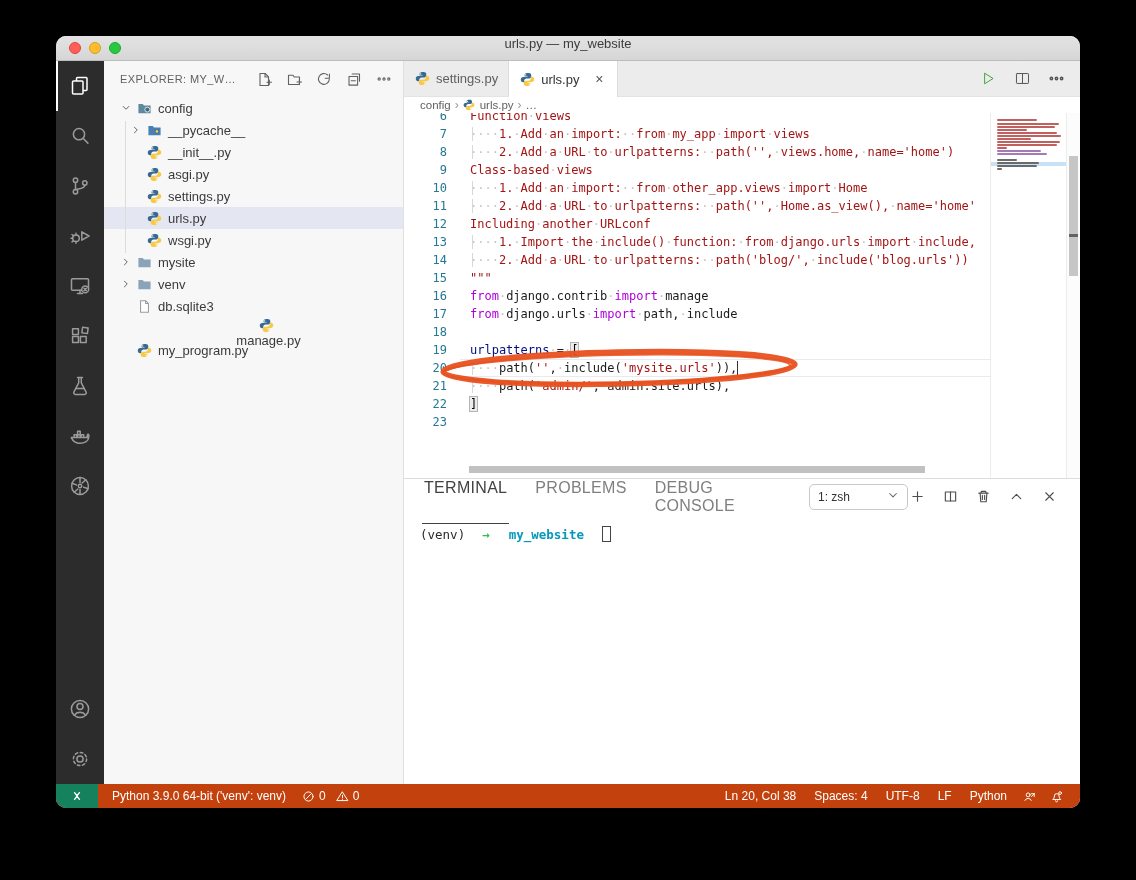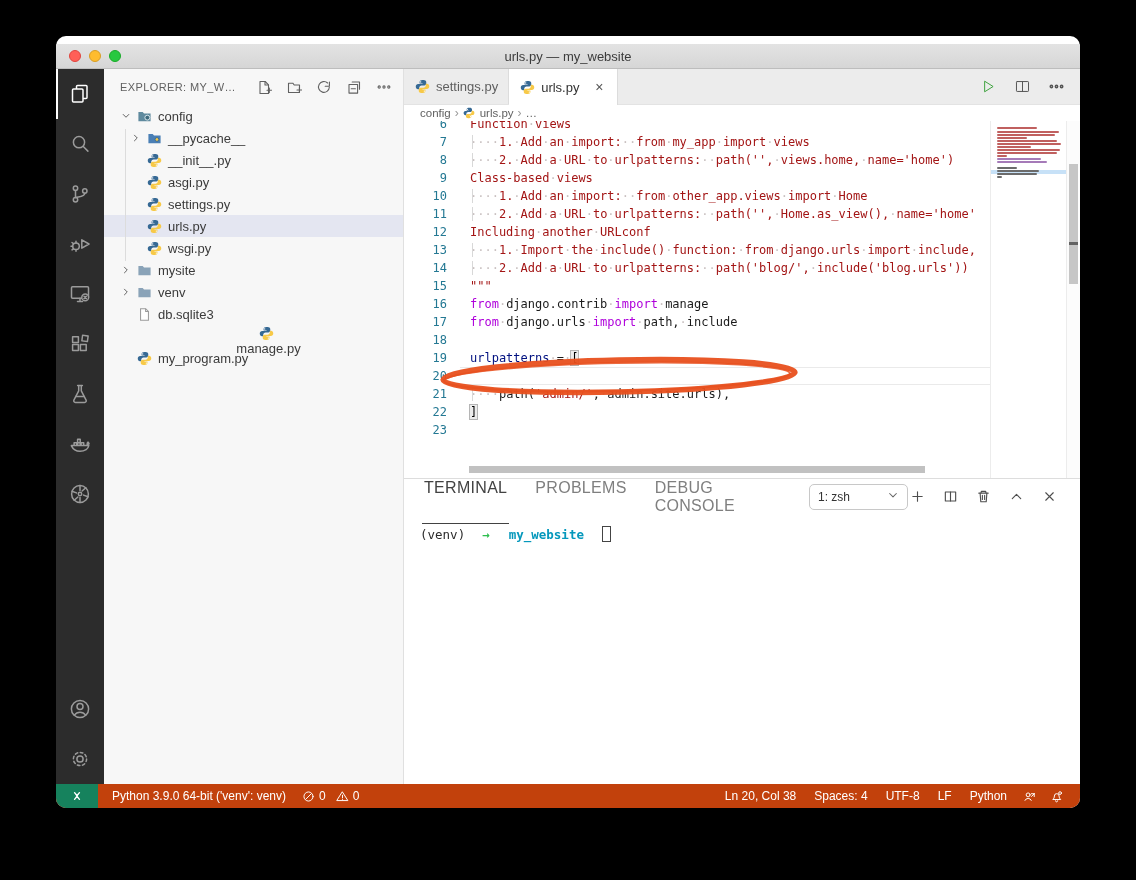--- a/index.html
+++ b/index.html
@@ -1,21 +1,21 @@
 <!DOCTYPE html>
 <html><head>
 <meta charset="utf-8">
 <style>
   html,body{margin:0;padding:0;background:#000;}
   .stage{position:relative;width:1136px;height:880px;background:#000;font-family:"Liberation Sans",sans-serif;overflow:hidden;}
   .window{position:absolute;left:56px;top:36px;width:1024px;height:772px;border-radius:10px;overflow:hidden;
           background:#fff;box-shadow:0 22px 70px rgba(0,0,0,.6);display:flex;flex-direction:column;}
   
   .titlebar{height:24px;background:linear-gradient(#e3e3e3,#d6d6d6);border-bottom:1px solid #bdbdbd;
-            position:relative;display:flex;align-items:center;justify-content:center;flex:none;margin-top:8px;}
+            position:relative;display:flex;justify-content:center;flex:none;}
   .traffic{position:absolute;left:13px;top:6px;display:flex;gap:8px;}
   .tl{width:12px;height:12px;border-radius:50%;}
   .tl.red{background:#ff5f57;border:1px solid #e0443e;box-sizing:border-box}
   .tl.yellow{background:#febc2e;border:1px solid #d89e24;box-sizing:border-box}
   .tl.green{background:#28c840;border:1px solid #1aab29;box-sizing:border-box}
   .title{font-size:13px;color:#3c3c3c;}
   
   .main{flex:1;display:flex;min-height:0;}
   
   .activitybar{width:48px;background:#2c2c2c;flex:none;display:flex;flex-direction:column;justify-content:space-between;}
@@ -514,20 +514,21 @@
               <div class="cline">
                 <span class="ln">18</span>
                 <span class="ctext"></span>
               </div>
               <div class="cline">
                 <span class="ln">19</span>
                 <span class="ctext"><span class="tok-var">urlpatterns</span><span class="ws">·</span><span class="tok-pln">=</span><span class="ws">·</span><span class="tok-bm">[</span></span>
               </div>
               <div class="cline cur">
                 <span class="ln">20</span>
+                <span class="ctext"><span class="iguide"></span><span class="ws">····</span><span class="tok-pln">path(</span><span class="tok-str">''</span><span class="tok-pln">,</span><span class="ws">·</span><span class="tok-pln">include(</span><span class="tok-str">'mysite.urls'</span><span class="tok-pln">)),</span><span class="cursorbar"></span></span>
               </div>
               <div class="cline">
                 <span class="ln">21</span>
                 <span class="ctext"><span class="iguide"></span><span class="ws">····</span><span class="tok-pln">path(</span><span class="tok-str">'admin/'</span><span class="tok-pln">,</span><span class="ws">·</span><span class="tok-pln">admin.site.urls),</span></span>
               </div>
               <div class="cline">
                 <span class="ln">22</span>
                 <span class="ctext"><span class="tok-bm">]</span></span>
               </div>
               <div class="cline">

